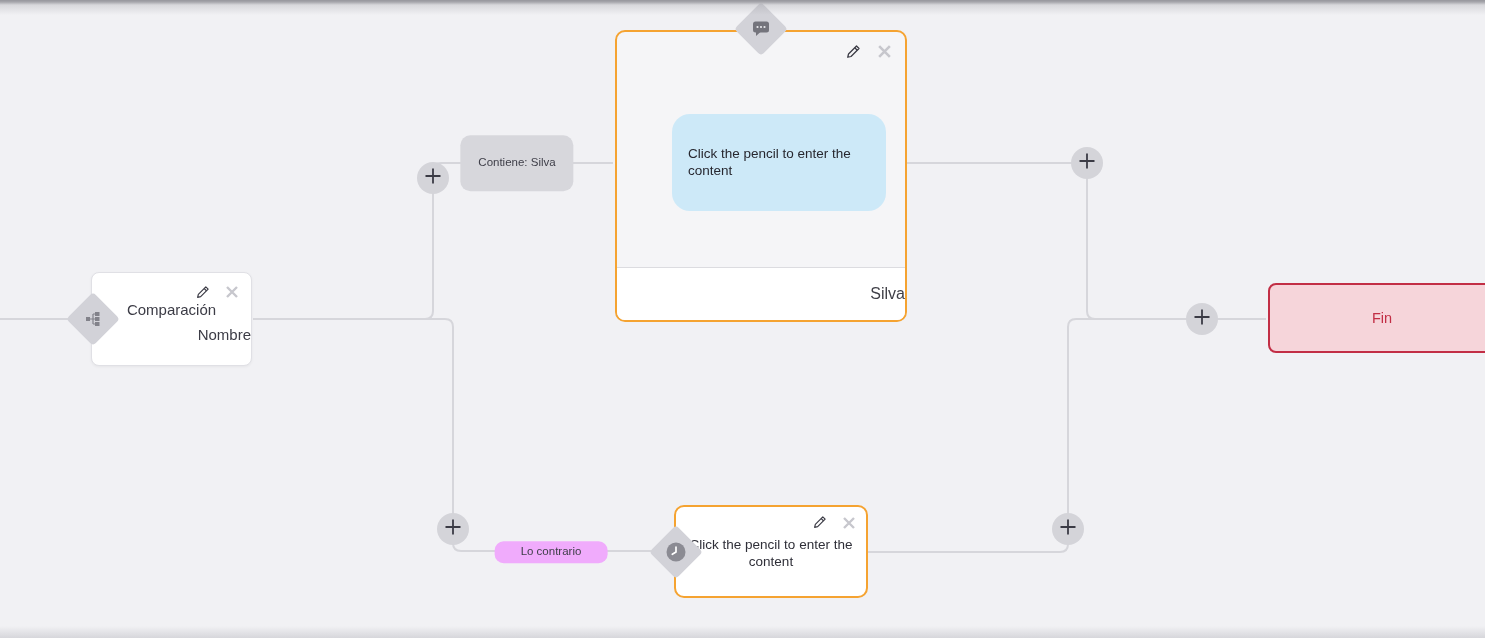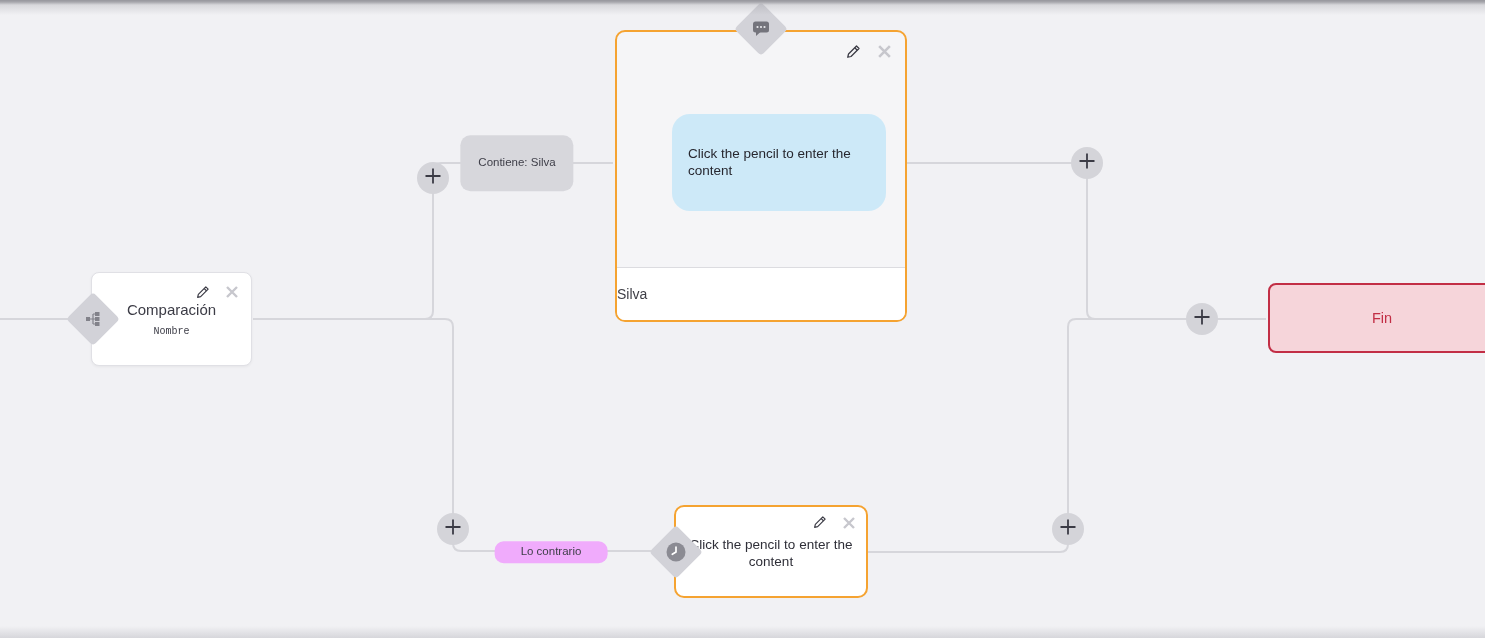--- a/index.html
+++ b/index.html
@@ -41,36 +41,36 @@
     display:flex;align-items:center;justify-content:center;
   }
 
   .node{position:absolute;box-sizing:border-box;z-index:5;}
   .node-condition{
     left:91px;top:272px;width:161px;height:94px;background:#ffffff;
     border:1.5px solid #e0e0e5;border-radius:8px;box-shadow:0 1px 3px rgba(0,0,0,.05);
     cursor:pointer;
   }
   .node-condition .line1{position:absolute;top:28px;width:100%;text-align:center;font-size:15px;}
-  .node-condition .line2{position:absolute;top:53px;width:100%;text-align:center;font-size:10px;font-family:Liberation Mono, monospace;}
+  .node-condition .line2{position:absolute;top:53px;width:100%;text-align:right;font-size:15px;}
 
   .node-message{
     left:615px;top:30px;width:292px;height:292px;background:#f5f5f7;
     border:2px solid #f5a331;border-radius:10px;cursor:pointer;
   }
   .bubble{
     position:absolute;left:55px;top:82px;width:214px;height:97px;
     background:#cde9f8;border-radius:18px;box-sizing:border-box;
     display:flex;align-items:center;padding:10px 16px;
     font-size:13.5px;line-height:1.25;color:#27272f;
   }
   .node-footer{
     position:absolute;left:0;bottom:0;width:100%;height:52px;background:#ffffff;
     border-top:1px solid #dcdce0;border-radius:0 0 8px 8px;
-    display:flex;align-items:center;justify-content:flex-start;font-size:14px;color:#3f3f47;
+    display:flex;align-items:center;justify-content:flex-end;font-size:16px;color:#3f3f47;
   }
 
   .node-wait{
     left:674px;top:505px;width:194px;height:93px;background:#ffffff;
     border:2px solid #f5a331;border-radius:10px;cursor:pointer;
   }
   .node-wait .wait-text{
     position:absolute;top:30px;left:50%;transform:translateX(-50%);width:172px;
     text-align:center;font-size:13.5px;line-height:1.25;color:#2f2f38;
   }

